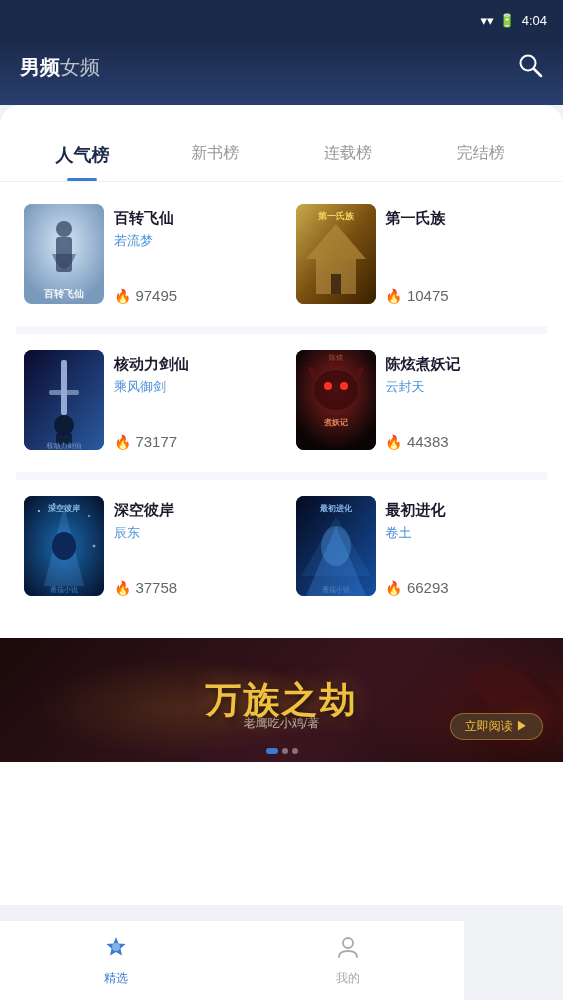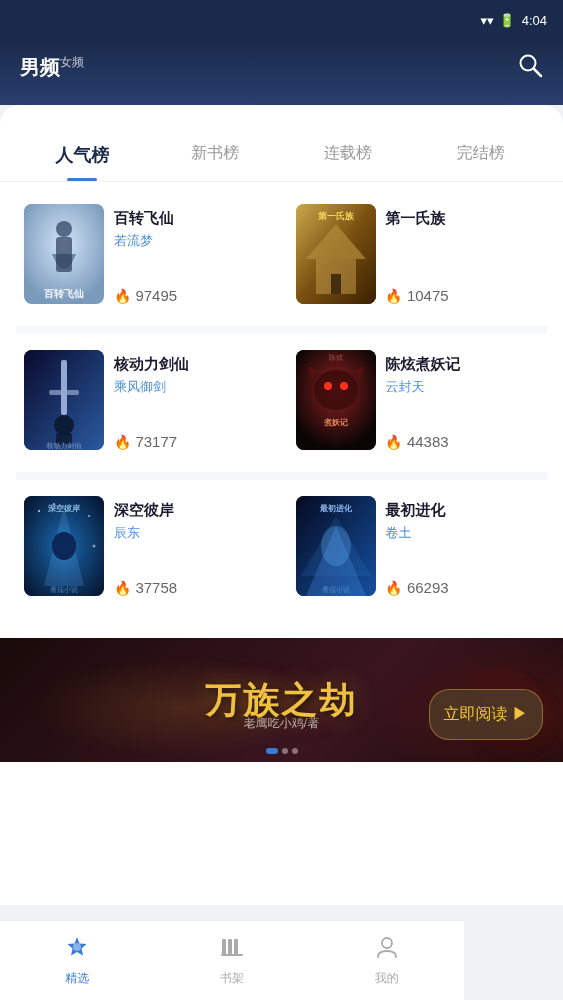--- a/index.html
+++ b/index.html
@@ -32,21 +32,21 @@
       display: flex;
       align-items: center;
       gap: 30px;
     }
     .header-nav {
       display: flex;
       flex: 1;
     }
     .nav-item {
       color: rgba(255,255,255,0.7);
-      font-size: 12px;
+      font-size: 20px;
       cursor: pointer;
       padding: 4px 0;
     }
     .nav-item.active {
       color: white;
       font-weight: bold;
       font-size: 20px;
     }
     .search-icon-btn {
       color: white;
@@ -223,22 +223,22 @@
       white-space: nowrap;
     }
     .banner-btn {
       position: absolute;
       bottom: 22px;
       right: 20px;
       background: rgba(80,60,40,0.8);
       color: #f0c040;
       border: 1px solid rgba(240,192,64,0.4);
       border-radius: 20px;
-      padding: 14px 14px;
-      font-size: 16px;
+      padding: 4px 14px;
+      font-size: 12px;
       cursor: pointer;
     }
     .banner-dots {
       position: absolute;
       bottom: 8px;
       left: 50%;
       transform: translateX(-50%);
       display: flex;
       gap: 4px;
     }
@@ -566,30 +566,19 @@
       <svg width="26" height="26" viewBox="0 0 26 26" fill="none">
         <path d="M13 3 L15.5 9.5 L22.5 10 L17.5 14.5 L19 21.5 L13 18 L7 21.5 L8.5 14.5 L3.5 10 L10.5 9.5 Z" fill="#3a7bd5"></path>
         <circle cx="13" cy="13" r="4" fill="white" opacity="0.4"></circle>
       </svg>
     </span>
     <span class="nav-btn-label active">精选</span>
   </div>
   <div class="nav-btn">
     <span class="nav-btn-icon">
       <svg width="26" height="26" viewBox="0 0 26 26" fill="none">
-        <rect x="3" y="5" width="4" height="16" rx="1" fill="#aaa"></rect>
-        <rect x="9" y="5" width="4" height="16" rx="1" fill="#aaa"></rect>
-        <rect x="15" y="5" width="4" height="16" rx="1" fill="#aaa"></rect>
-        <rect x="2" y="20" width="22" height="2" rx="1" fill="#aaa"></rect>
-      </svg>
-    </span>
-    <span class="nav-btn-label">书架</span>
-  </div>
-  <div class="nav-btn">
-    <span class="nav-btn-icon">
-      <svg width="26" height="26" viewBox="0 0 26 26" fill="none">
         <circle cx="13" cy="9" r="5" stroke="#aaa" stroke-width="1.8"></circle>
         <path d="M4 23 Q4 17 13 17 Q22 17 22 23" stroke="#aaa" stroke-width="1.8" fill="none" stroke-linecap="round"></path>
       </svg>
     </span>
     <span class="nav-btn-label">我的</span>
   </div>
 </div>
 
 </body></html>

